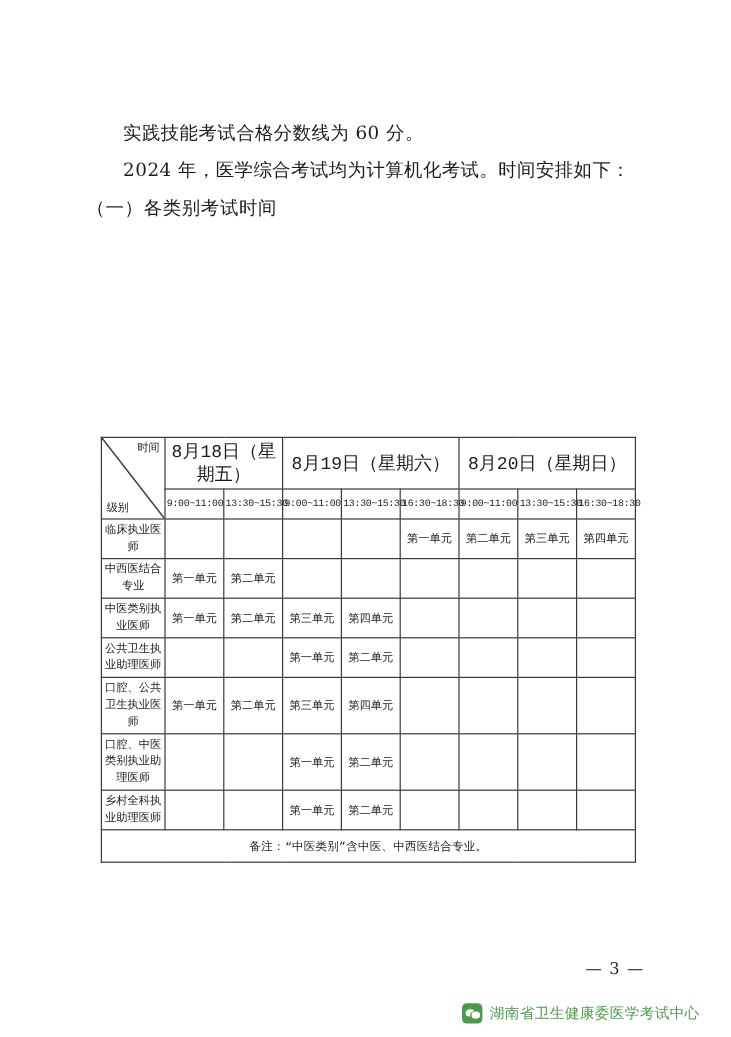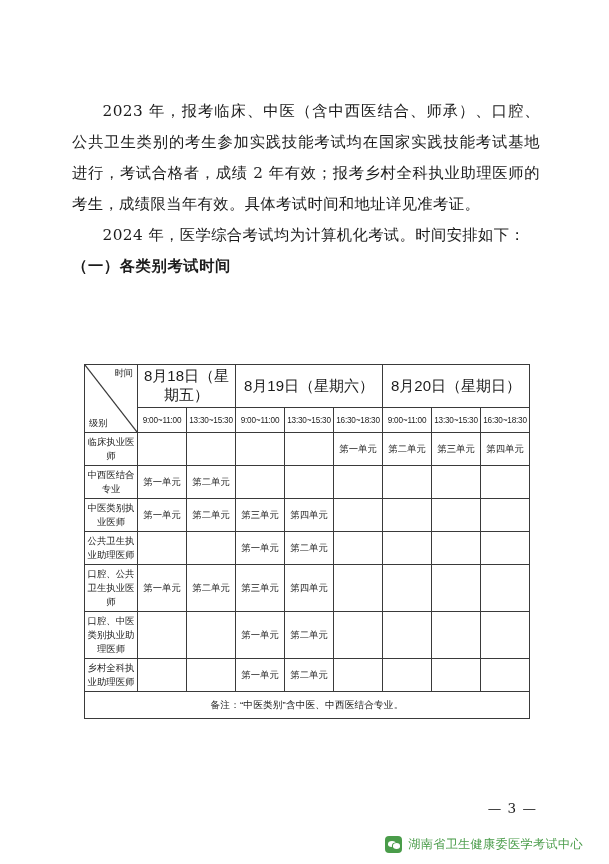--- a/index.html
+++ b/index.html
@@ -35,38 +35,38 @@
     text-indent: 2em;
     margin: 0 0 0 0;
   }
   .section-head {
     font-weight: bold;
     margin: 6px 0 0 0;
     text-indent: 0;
     letter-spacing: 0.6px;
   }
   .sub-head {
-    font-weight: bold;
+    font-weight: normal;
     margin: 0;
     text-indent: 0;
     letter-spacing: 0.6px;
   }
   
   .table-wrap {
     position: absolute;
     left: 84px;
     top: 364px;
     width: 446px;
   }
   table.exam {
     border-collapse: collapse;
     width: 446px;
     table-layout: fixed;
     font-size: 9.6px;
-    font-family: Liberation Sans, sans-serif;
+    font-family: Liberation Mono, monospace;
     padding-left: 15px;
   }
   table.exam td, table.exam th {
     border: 1px solid #3a3a3a;
     text-align: center;
     vertical-align: middle;
     padding: 2px 1px;
     font-weight: normal;
     color: #1b1b1b;
   }
@@ -169,21 +169,21 @@
     font-family: "DejaVu Sans", "Liberation Sans", sans-serif;
     letter-spacing: 0.3px;
   }
 </style>
 </head>
 <body>
 
 <div class="page">
 
   <div class="body-text">
-    <p class="para">2023 年，报考临床、中医（含中西医结合、师承）、口腔、公共卫生类别的考生参加实践技能考试均在国家实践技能考试基地进行，考试合格者，成绩 2 年有效；报考乡村全科执业助理医师的考生，成绩限当年有效。具体考试时间和地址详见准考证。</p>
+    <p class="para">实践技能考试合格分数线为 60 分。</p>
     <p class="para">2024 年，医学综合考试均为计算机化考试。时间安排如下：</p>
     <p class="sub-head">（一）各类别考试时间</p>
   </div>
 
   <div class="table-wrap">
     <table class="exam">
       <colgroup>
         <col style="width:53px">
         <col style="width:49px">
           <col style="width:49px">

